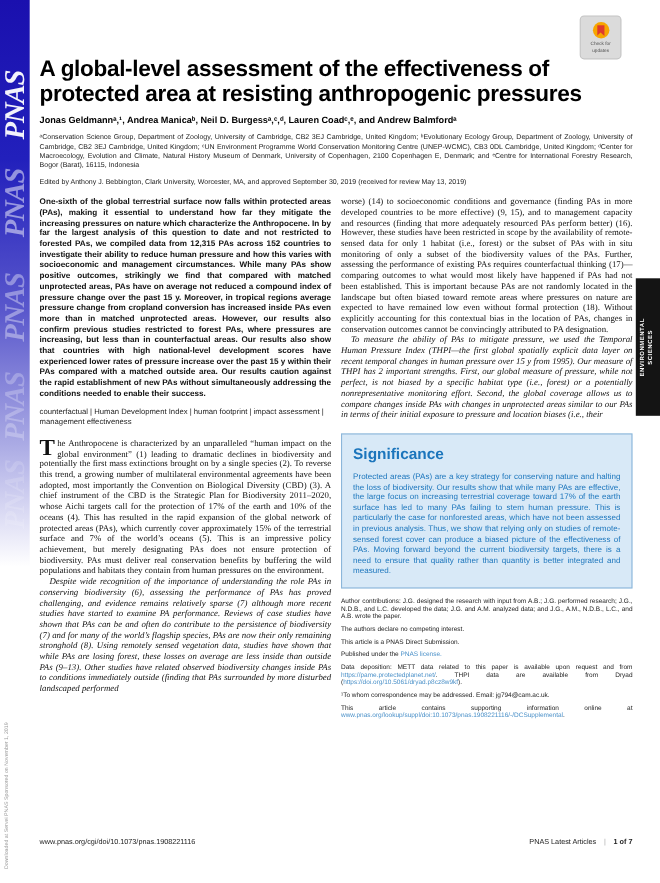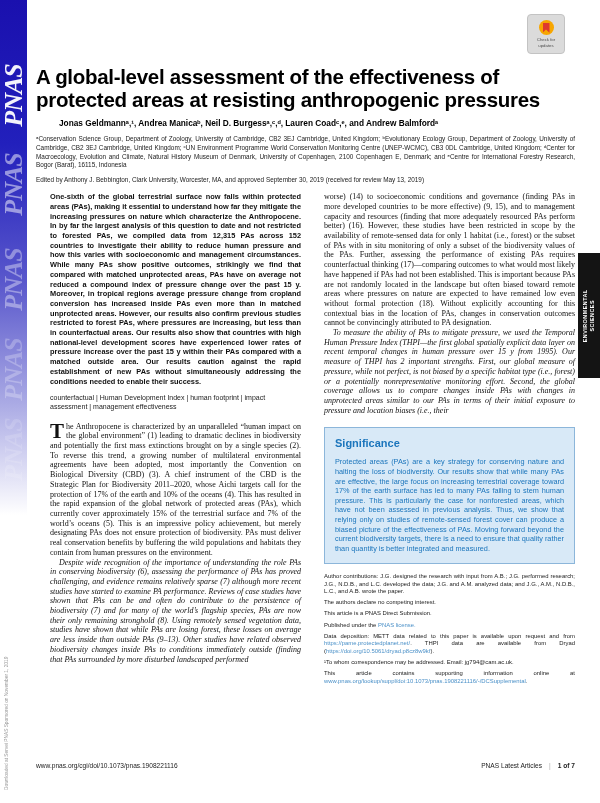--- a/index.html
+++ b/index.html
@@ -44,46 +44,46 @@
     cursor:pointer;
   }
   .badge-circle { width:15px; height:15px; border-radius:50%; background:#f7a600;
     display:flex; align-items:center; justify-content:center; }
   .badge-bookmark { width:7px; height:10px; background:#de3a2e;
     clip-path:polygon(0 0,100% 0,100% 100%,50% 68%,0 100%); }
   .badge-text { font-size:4.3px; line-height:5.2px; color:#4d4d4d; text-align:center; }
   
   .content { position:absolute; left:36px; top:0; width:539px; }
   .title {
-    margin-top:66px; font-size:20.5px; line-height:22.5px; font-weight:bold;
+    margin-top:52px; font-size:20.5px; line-height:22.5px; font-weight:bold;
     letter-spacing:-0.3px; color:#000;
   }
-  .authors { margin-top:7px; font-size:8.3px; font-weight:bold; color:#000;margin-left:23px; }
+  .authors { margin-top:7px; font-size:8.3px; font-weight:bold; color:#000; }
   .affiliations { margin-top:7px; font-size:6.4px; line-height:8.8px; color:#1b1b1b; text-align:justify; }
   .edited { margin-top:6px; font-size:6.4px; color:#1b1b1b; }
   .columns { margin-top:9px; display:flex; gap:9px; }
-  .col { width:265px;margin-left:14px; }
+  .col { width:265px; }
   .abstract { font-size:7.4px; line-height:9.7px; font-weight:bold; text-align:justify; color:#111; }
   .keywords { margin-top:7px; font-size:7px; line-height:9.2px; color:#222; }
   .bodytext {
     font-family:"Liberation Serif","DejaVu Serif",serif;
     font-size:8px; line-height:9.7px; text-align:justify; color:#111;
   }
   .bodytext p { margin:0; }
   .bodytext p.indent { text-indent:9px;font-style:italic; }
   .first-body { margin-top:10px; }
   .drop-cap {
     float:left; font-size:21px; line-height:17.5px; font-weight:bold;
     margin:1px 2px 0 0; font-family:"Liberation Serif","DejaVu Serif",serif;
   }
   .sig-box {
     margin-top:12px; background:#d8e9f7; border:1px solid #8cb6da;
     padding:9px 10px 10px 10px;
   }
-  .sig-title { color:#1b75bc; font-weight:bold; font-size:11px; }
+  .sig-title { color:#1b75bc; font-weight:bold; font-size:14px; }
   .sig-text { margin-top:8px; color:#1b75bc; font-weight:normal; font-size:7.3px;
     line-height:9.6px; text-align:justify; }
   .footnotes { margin-top:9px; font-size:5.9px; line-height:7.3px; color:#1b1b1b; text-align:justify; }
   .fn { margin-top:4px; }
   .fn:first-child { margin-top:0; }
   .link { color:#4a90c8; text-decoration:none; cursor:pointer; }
   .page-footer {
     position:absolute; left:36px; width:539px; top:762px;
     display:flex; justify-content:space-between; align-items:baseline;
     font-size:6.6px; color:#222;
@@ -117,21 +117,21 @@
   </div>
   <div class="badge-text">
     <div>Check for</div>
     <div>updates</div>
   </div>
 </div>
 
 <div class="content">
   <div class="title">
     <div>A global-level assessment of the effectiveness of</div>
-    <div>protected areas at resisting anthropogenic pressures</div>
+    <div>protected area at resisting anthropogenic pressures</div>
   </div>
   <div class="authors">Jonas Geldmannᵃ,¹, Andrea Manicaᵇ, Neil D. Burgessᵃ,ᶜ,ᵈ, Lauren Coadᶜ,ᵉ, and Andrew Balmfordᵃ</div>
   <div class="affiliations">ᵃConservation Science Group, Department of Zoology, University of Cambridge, CB2 3EJ Cambridge, United Kingdom; ᵇEvolutionary Ecology Group, Department of Zoology, University of Cambridge, CB2 3EJ Cambridge, United Kingdom; ᶜUN Environment Programme World Conservation Monitoring Centre (UNEP-WCMC), CB3 0DL Cambridge, United Kingdom; ᵈCenter for Macroecology, Evolution and Climate, Natural History Museum of Denmark, University of Copenhagen, 2100 Copenhagen E, Denmark; and ᵉCentre for International Forestry Research, Bogor (Barat), 16115, Indonesia</div>
   <div class="edited">Edited by Anthony J. Bebbington, Clark University, Worcester, MA, and approved September 30, 2019 (received for review May 13, 2019)</div>
 
   <div class="columns">
 
     <div class="col">
       <div class="abstract">One-sixth of the global terrestrial surface now falls within protected areas (PAs), making it essential to understand how far they mitigate the increasing pressures on nature which characterize the Anthropocene. In by far the largest analysis of this question to date and not restricted to forested PAs, we compiled data from 12,315 PAs across 152 countries to investigate their ability to reduce human pressure and how this varies with socioeconomic and management circumstances. While many PAs show positive outcomes, strikingly we find that compared with matched unprotected areas, PAs have on average not reduced a compound index of pressure change over the past 15 y. Moreover, in tropical regions average pressure change from cropland conversion has increased inside PAs even more than in matched unprotected areas. However, our results also confirm previous studies restricted to forest PAs, where pressures are increasing, but less than in counterfactual areas. Our results also show that countries with high national-level development scores have experienced lower rates of pressure increase over the past 15 y within their PAs compared with a matched outside area. Our results caution against the rapid establishment of new PAs without simultaneously addressing the conditions needed to enable their success.</div>
       <div class="keywords">counterfactual | Human Development Index | human footprint | impact assessment | management effectiveness</div>

